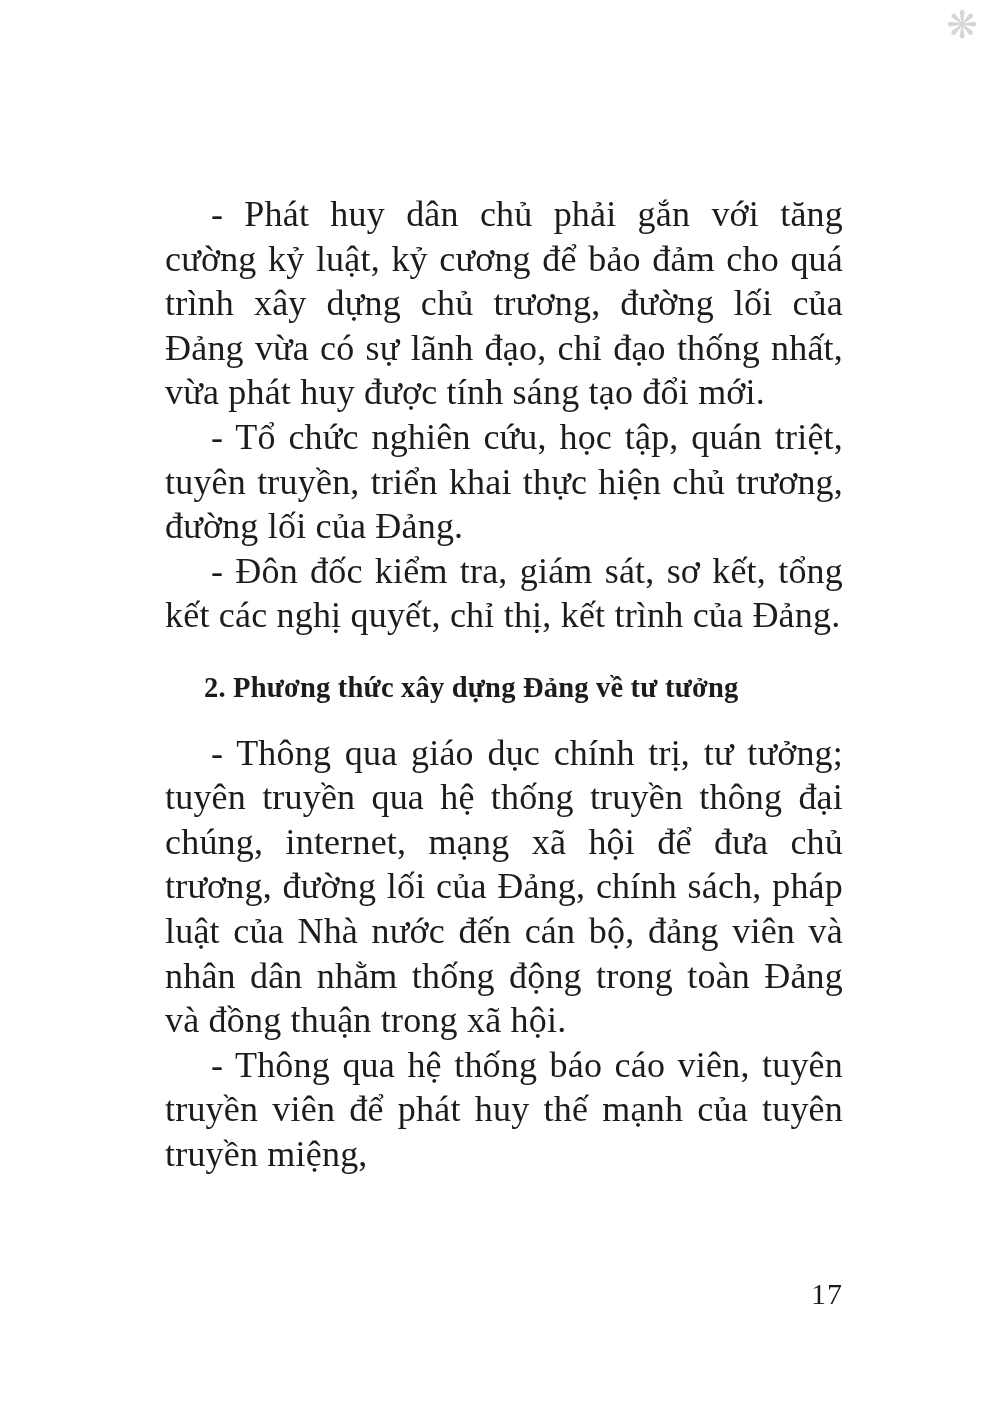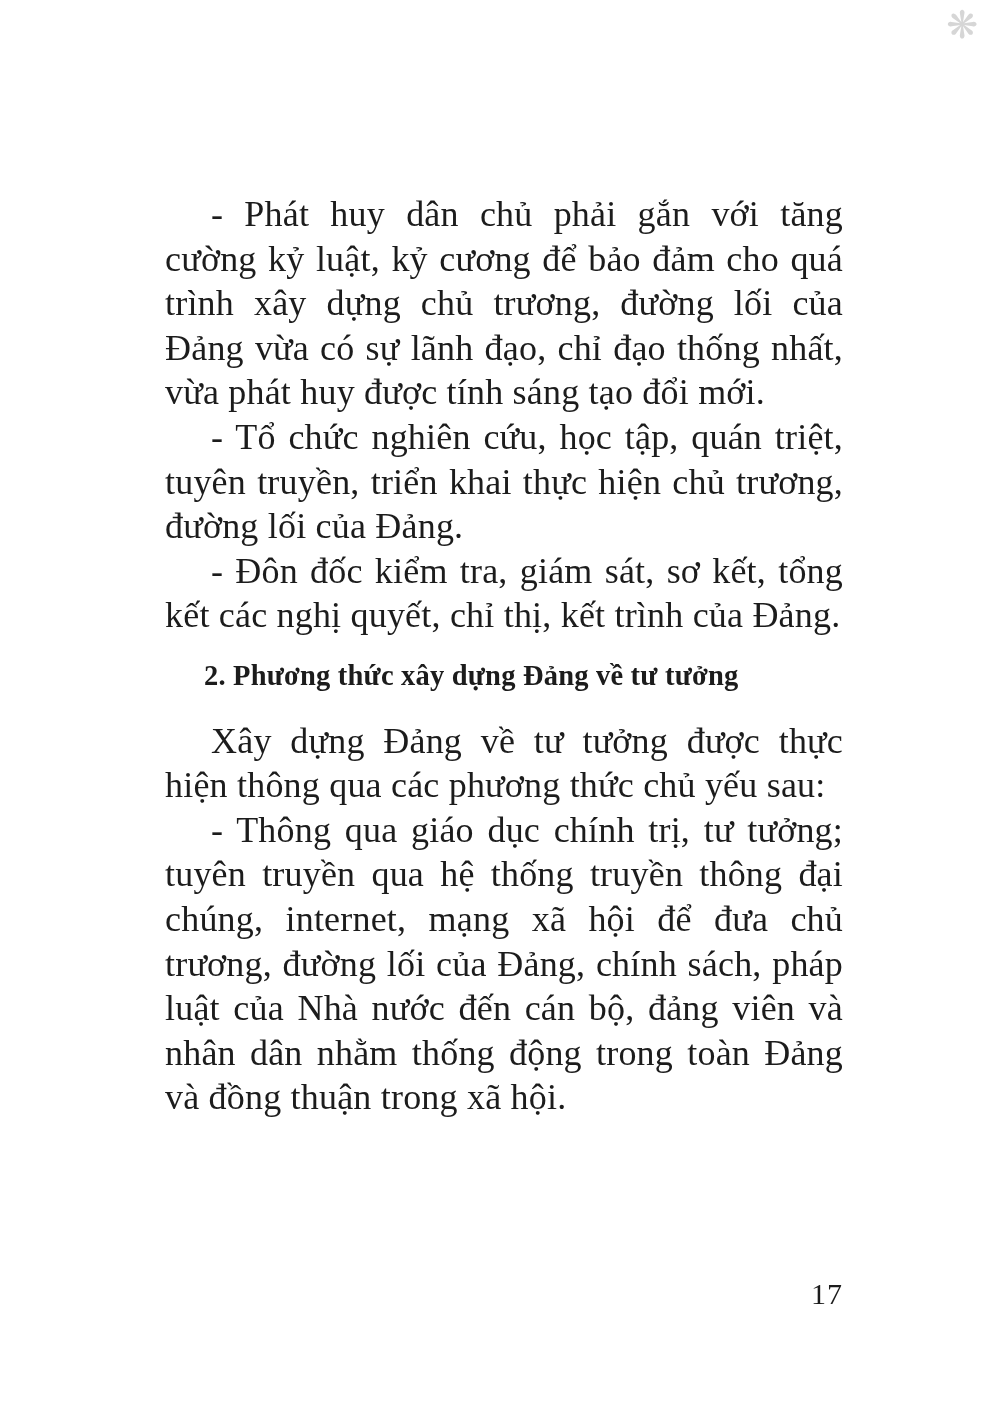--- a/index.html
+++ b/index.html
@@ -35,21 +35,21 @@
     text-align: justify;
     text-justify: inter-word;
     letter-spacing: 0.2px;
   }
   .para.indent { text-indent: 46px; }
   .heading {
     font-size: 28.5px;
     line-height: 44.6px;
     font-weight: bold;
     text-indent: 39px;
-    margin-top: 16px;
+    margin-top: 28px;
     margin-bottom: 20px;
     letter-spacing: 0.2px;
   }
   .page-number {
     position: absolute;
     top: 1238px;
     left: 165px;
     width: 678px;
     text-align: right;
     font-size: 30px;
@@ -65,21 +65,21 @@
 <main class="content">
 
   <p class="para indent">- Phát huy dân chủ phải gắn với tăng cường kỷ luật, kỷ cương để bảo đảm cho quá trình xây dựng chủ trương, đường lối của Đảng vừa có sự lãnh đạo, chỉ đạo thống nhất, vừa phát huy được tính sáng tạo đổi mới.</p>
 
   <p class="para indent">- Tổ chức nghiên cứu, học tập, quán triệt, tuyên truyền, triển khai thực hiện chủ trương, đường lối của Đảng.</p>
 
   <p class="para indent">- Đôn đốc kiểm tra, giám sát, sơ kết, tổng kết các nghị quyết, chỉ thị, kết trình của Đảng.</p>
 
   <h2 class="heading">2. Phương thức xây dựng Đảng về tư tưởng</h2>
 
-  <p class="para indent">Xây dựng Đảng về tư tưởng được thực hiện thông qua các phương thức chủ yếu sau:</p>
 
 
   <p class="para indent">- Thông qua giáo dục chính trị, tư tưởng; tuyên truyền qua hệ thống truyền thông đại chúng, internet, mạng xã hội để đưa chủ trương, đường lối của Đảng, chính sách, pháp luật của Nhà nước đến cán bộ, đảng viên và nhân dân nhằm thống động trong toàn Đảng và đồng thuận trong xã hội.</p>
 
+  <p class="para indent">- Thông qua hệ thống báo cáo viên, tuyên truyền viên để phát huy thế mạnh của tuyên truyền miệng,</p>
 
 </main>
 
 <div class="page-number">17</div>
 
 </body></html>

